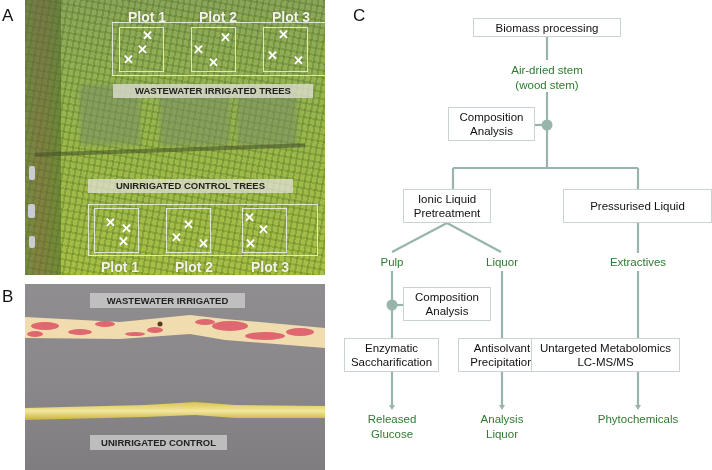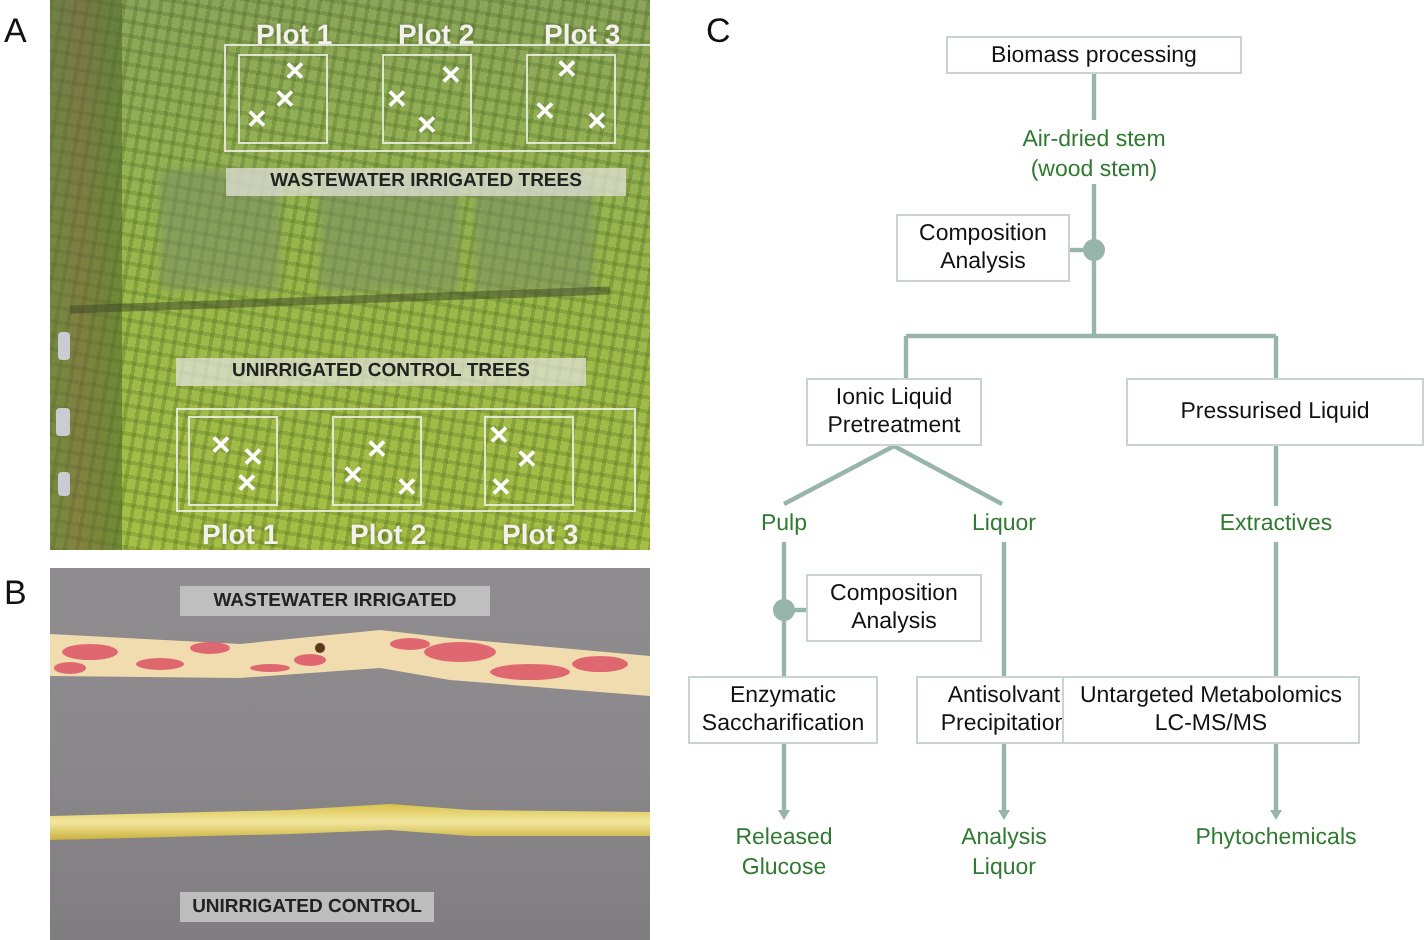--- a/index.html
+++ b/index.html
@@ -101,21 +101,21 @@
       <ellipse cx="205" cy="42" rx="18" ry="5"></ellipse>
         <ellipse cx="240" cy="52" rx="20" ry="4"></ellipse>
       <ellipse cx="275" cy="48" rx="14" ry="4"></ellipse>
         <ellipse cx="180" cy="38" rx="10" ry="3"></ellipse>
       <ellipse cx="10" cy="50" rx="8" ry="3"></ellipse>
         <ellipse cx="110" cy="50" rx="10" ry="2"></ellipse>
     </g>
     <circle cx="135" cy="40" r="2.5" fill="#5a3a1a"></circle>
     <path d="M0,124 L120,121 L170,118 L210,121 L300,122 L300,134 L210,134 L170,131 L120,133 L0,136 Z" fill="url(#yel)"></path>
   </svg>
-  <div class="bannerB" style="left:65px;top:162px;width:127px;text-align:center;">UNIRRIGATED CONTROL</div>
+  <div class="bannerB" style="left:65px;top:151px;width:137px;text-align:center;">UNIRRIGATED CONTROL</div>
 </div>
 
 <div class="panel-letter" style="left:353px;top:6px;">C</div>
 
 <svg id="diag" width="712" height="470">
     <line x1="547" y1="37" x2="547" y2="60" stroke="#97b5ab" stroke-width="2.2"></line>
     <line x1="547" y1="92" x2="547" y2="168" stroke="#97b5ab" stroke-width="2.2"></line>
     <line x1="535" y1="125" x2="547" y2="125" stroke="#97b5ab" stroke-width="2.2"></line>
     <circle cx="547" cy="125" r="5.5" fill="#97b5ab"></circle>
     <line x1="453" y1="168" x2="638" y2="168" stroke="#97b5ab" stroke-width="2.2"></line>

